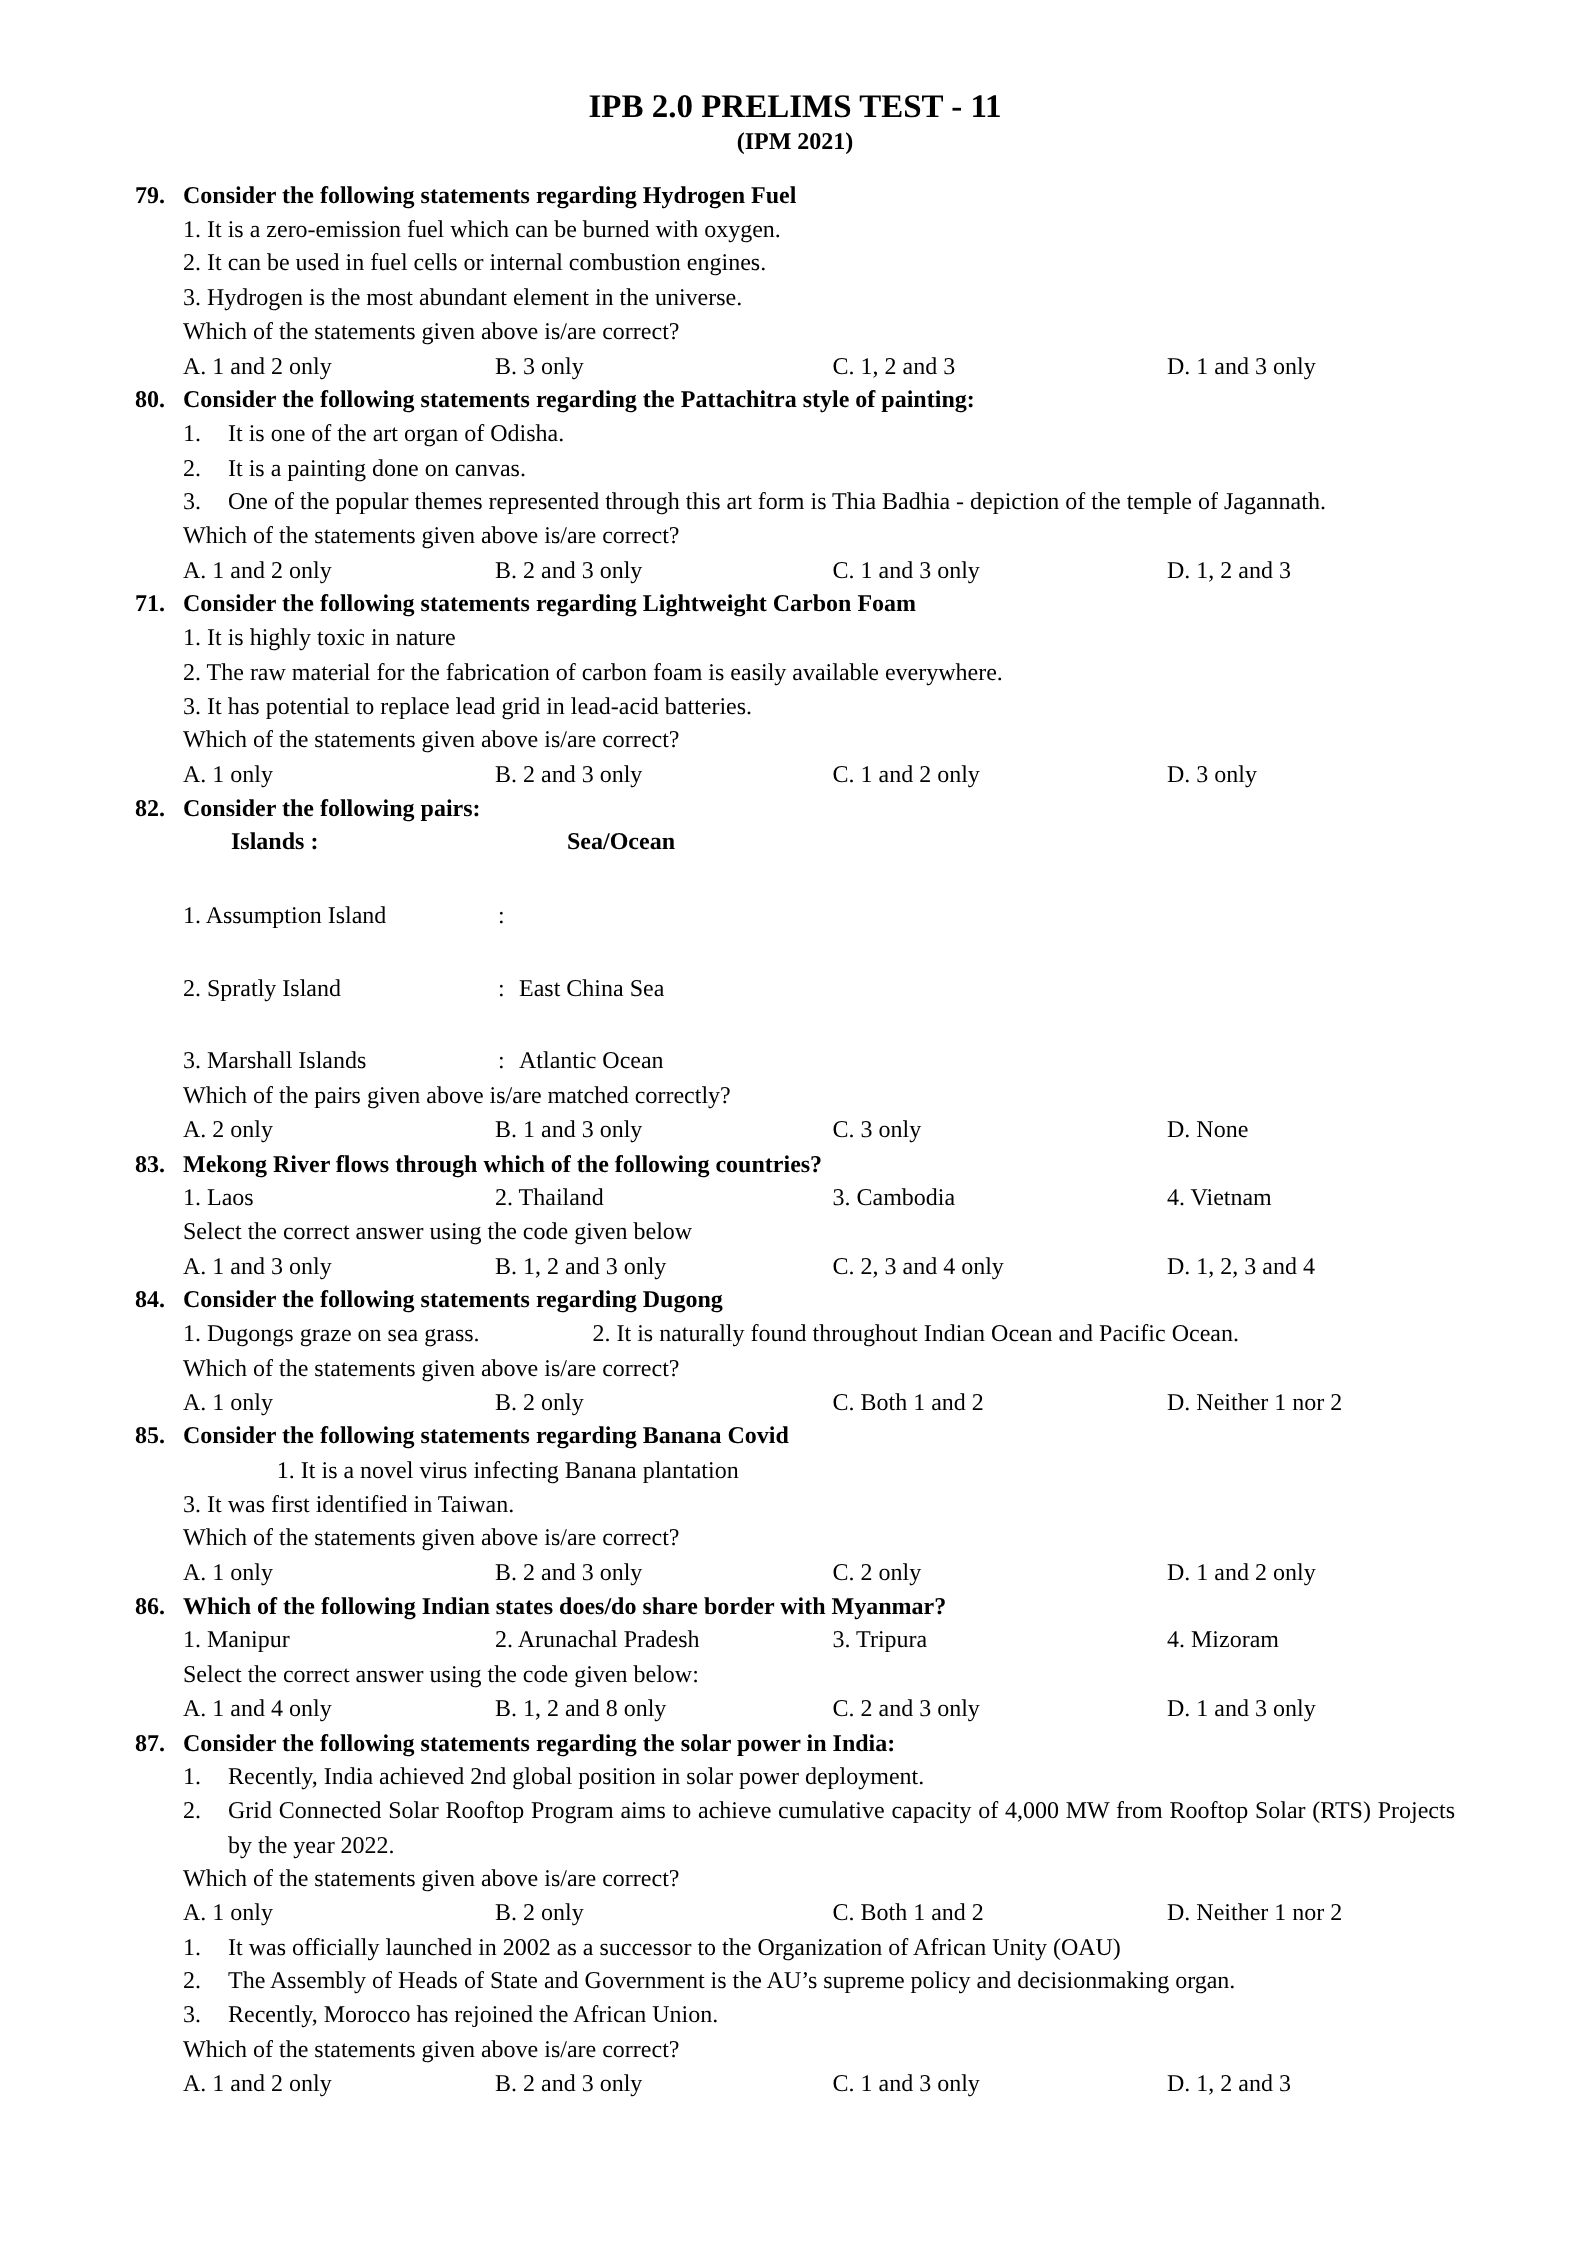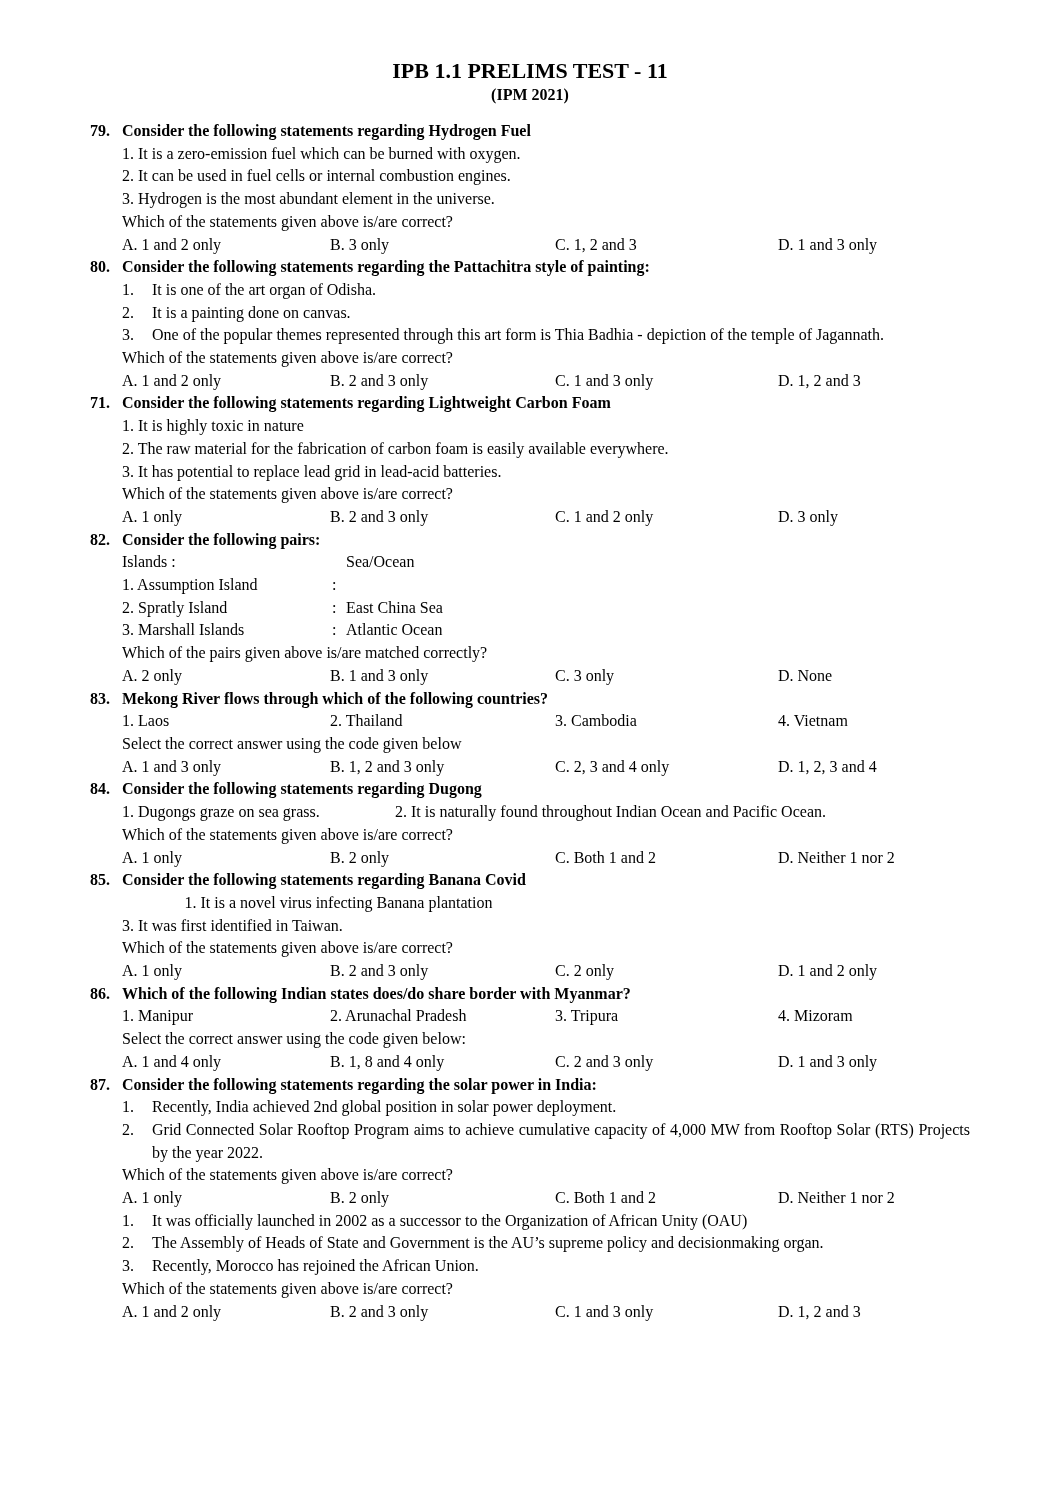--- a/index.html
+++ b/index.html
@@ -16,30 +16,30 @@
   .q-head { }
   .q-num { display:inline-block; width:32px; margin-left:-32px; font-weight:bold; }
   .b { font-weight:bold; }
   .line { }
   .just { text-align:justify; }
   .hang { padding-left:30px; }
   .hang .marker { display:inline-block; width:30px; margin-left:-30px; }
   .cols4 { display:grid; grid-template-columns:208px 225px 223px 1fr; }
   .g2a { display:grid; grid-template-columns:273px 1fr; }
   .g2b { display:grid; grid-template-columns:433px 1fr;text-align:center; }
-  .pairs-h { display:grid; grid-template-columns:224px 1fr; font-weight:normal; }
-  .pair { display:grid; grid-template-columns:210px 14px 1fr; }
+  .pairs-h { display:grid; grid-template-columns:224px 1fr; font-weight:bold;margin-left:32px; }
+  .pair { display:grid; grid-template-columns:210px 14px 1fr;margin-top:26px; }
 </style>
 </head>
 <body>
 
 <div class="page">
 
   <div class="header">
-    <div class="doc-title">IPB 1.1 PRELIMS TEST - 11</div>
+    <div class="doc-title">IPB 2.0 PRELIMS TEST - 11</div>
     <div class="doc-subtitle">(IPM 2021)</div>
   </div>
 
   <section class="question">
     <div class="line q-head"><span class="q-num">79.</span><span class="b">Consider the following statements regarding Hydrogen Fuel</span></div>
     <div class="line">1. It is a zero-emission fuel which can be burned with oxygen.</div>
     <div class="line">2. It can be used in fuel cells or internal combustion engines.</div>
     <div class="line">3. Hydrogen is the most abundant element in the universe.</div>
     <div class="line">Which of the statements given above is/are correct?</div>
     <div class="cols4">
@@ -158,21 +158,21 @@
     <div class="line q-head"><span class="q-num">86.</span><span class="b">Which of the following Indian states does/do share border with Myanmar?</span></div>
     <div class="cols4">
       <span>1. Manipur</span>
       <span>2. Arunachal Pradesh</span>
       <span>3. Tripura</span>
       <span>4. Mizoram</span>
     </div>
     <div class="line">Select the correct answer using the code given below:</div>
     <div class="cols4">
       <span>A. 1 and 4 only</span>
-      <span>B. 1, 8 and 4 only</span>
+      <span>B. 1, 2 and 8 only</span>
       <span>C. 2 and 3 only</span>
       <span>D. 1 and 3 only</span>
     </div>
   </section>
 
   <section class="question">
     <div class="line q-head"><span class="q-num">87.</span><span class="b">Consider the following statements regarding the solar power in India:</span></div>
     <div class="line hang just"><span class="marker">1.</span><span>Recently, India achieved 2nd global position in solar power deployment.</span></div>
     <div class="line hang just"><span class="marker">2.</span><span>Grid Connected Solar Rooftop Program aims to achieve cumulative capacity of 4,000 MW from Rooftop Solar (RTS) Projects by the year 2022.</span></div>
     <div class="line">Which of the statements given above is/are correct?</div>

